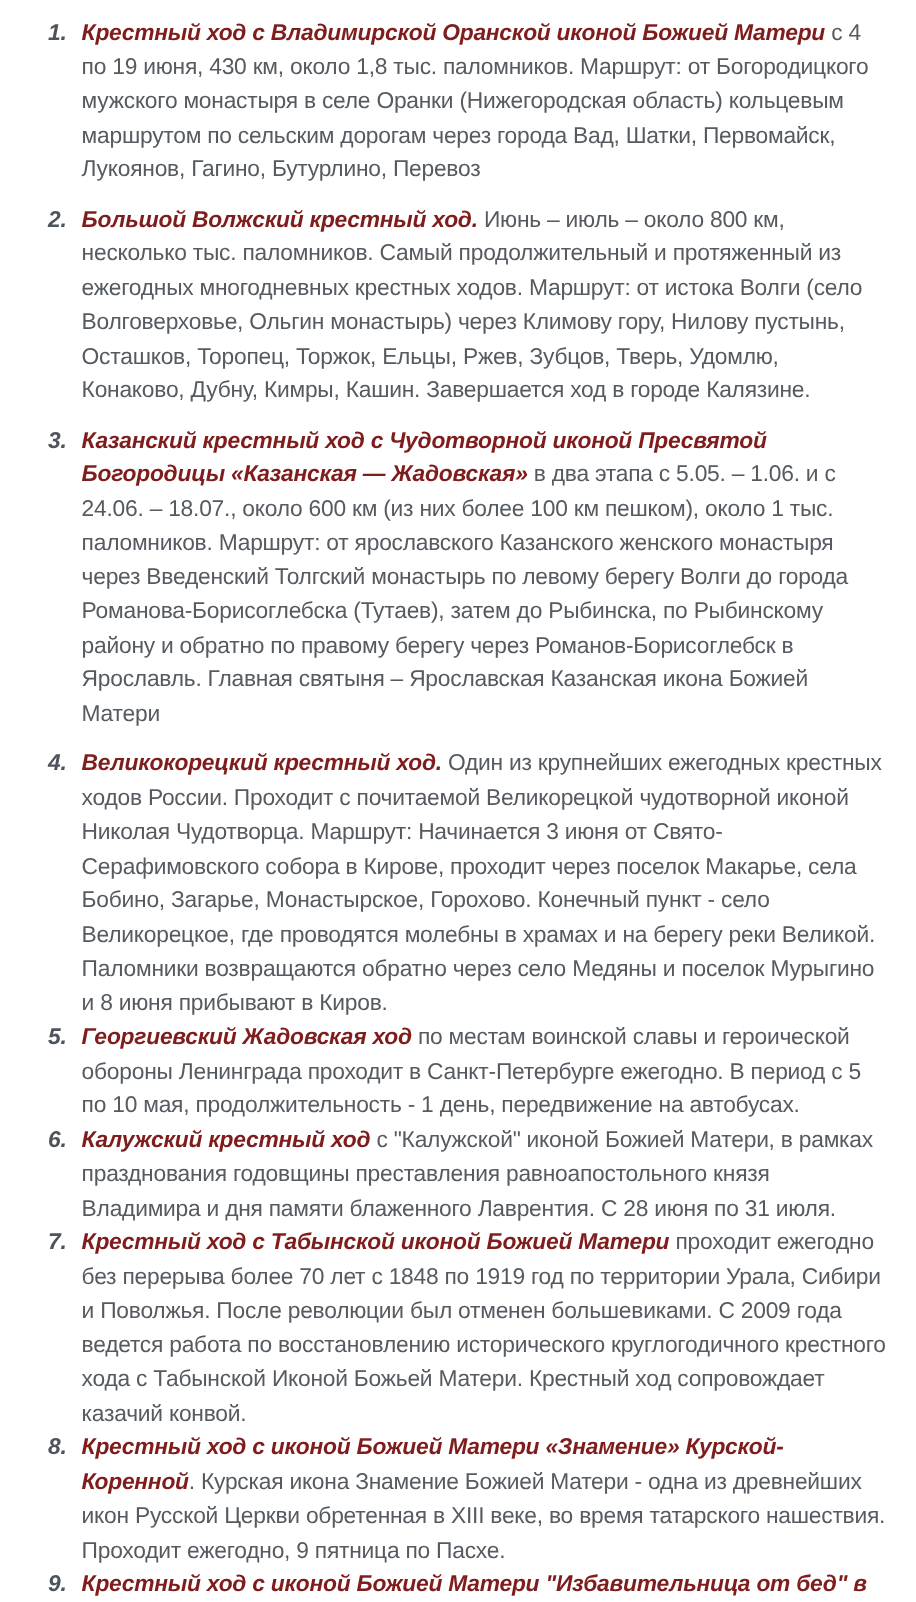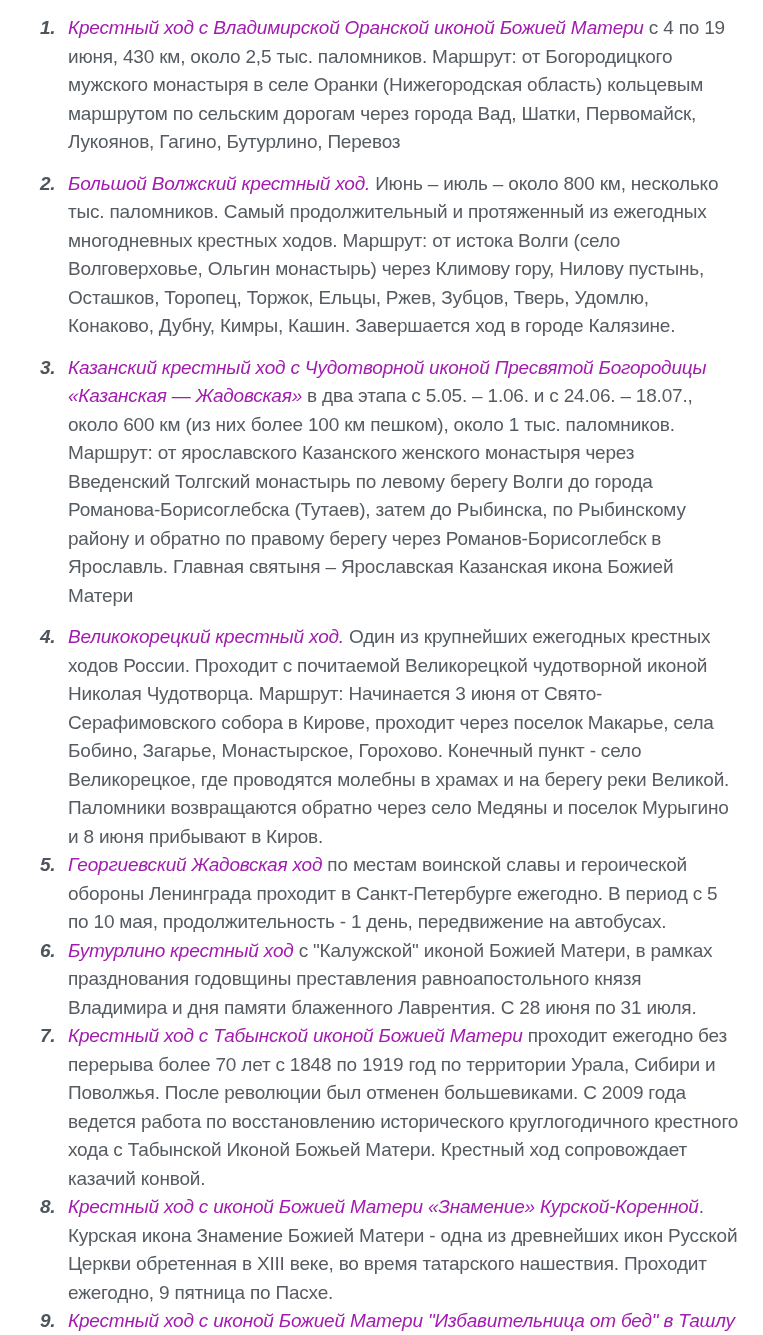--- a/index.html
+++ b/index.html
@@ -30,34 +30,34 @@
     flex: 0 0 28px;
     font-weight: bold;
     font-style: italic;
     color: #4d545b;
   }
   .body {
     margin: 0;
     flex: 1;
   }
   .lead {
-    font-weight: normal;
+    font-weight: bold;
     font-style: italic;
-    color: #a21caf;
+    color: #7f1d1d;
     text-align: center;
   }
 </style>
 </head>
 <body>
 
 <main class="doc">
 
   <div class="item gap">
     <span class="num">1.</span>
-    <p class="body"><strong class="lead">Крестный ход с Владимирской Оранской иконой Божией Матери</strong><span> с 4 по 19 июня, 430 км, около 2,5 тыс. паломников. Маршрут: от Богородицкого мужского монастыря в селе Оранки (Нижегородская область) кольцевым маршрутом по сельским дорогам через города Вад, Шатки, Первомайск, Лукоянов, Гагино, Бутурлино, Перевоз</span></p>
+    <p class="body"><strong class="lead">Крестный ход с Владимирской Оранской иконой Божией Матери</strong><span> с 4 по 19 июня, 430 км, около 1,8 тыс. паломников. Маршрут: от Богородицкого мужского монастыря в селе Оранки (Нижегородская область) кольцевым маршрутом по сельским дорогам через города Вад, Шатки, Первомайск, Лукоянов, Гагино, Бутурлино, Перевоз</span></p>
   </div>
 
   <div class="item gap">
     <span class="num">2.</span>
     <p class="body"><strong class="lead">Большой Волжский крестный ход.</strong><span> Июнь – июль – около 800 км, несколько тыс. паломников. Самый продолжительный и протяженный из ежегодных многодневных крестных ходов. Маршрут: от истока Волги (село Волговерховье, Ольгин монастырь) через Климову гору, Нилову пустынь, Осташков, Торопец, Торжок, Ельцы, Ржев, Зубцов, Тверь, Удомлю, Конаково, Дубну, Кимры, Кашин. Завершается ход в городе Калязине.</span></p>
   </div>
 
   <div class="item gap">
     <span class="num">3.</span>
     <p class="body"><strong class="lead">Казанский крестный ход с Чудотворной иконой Пресвятой Богородицы «Казанская — Жадовская»</strong><span> в два этапа с 5.05. – 1.06. и с 24.06. – 18.07., около 600 км (из них более 100 км пешком), около 1 тыс. паломников. Маршрут: от ярославского Казанского женского монастыря через Введенский Толгский монастырь по левому берегу Волги до города Романова-Борисоглебска (Тутаев), затем до Рыбинска, по Рыбинскому району и обратно по правому берегу через Романов-Борисоглебск в Ярославль. Главная святыня – Ярославская Казанская икона Божией Матери</span></p>
@@ -68,21 +68,21 @@
     <p class="body"><strong class="lead">Великокорецкий крестный ход.</strong><span> Один из крупнейших ежегодных крестных ходов России. Проходит с почитаемой Великорецкой чудотворной иконой Николая Чудотворца. Маршрут: Начинается 3 июня от Свято-Серафимовского собора в Кирове, проходит через поселок Макарье, села Бобино, Загарье, Монастырское, Горохово. Конечный пункт - село Великорецкое, где проводятся молебны в храмах и на берегу реки Великой. Паломники возвращаются обратно через село Медяны и поселок Мурыгино и 8 июня прибывают в Киров.</span></p>
   </div>
 
   <div class="item">
     <span class="num">5.</span>
     <p class="body"><strong class="lead">Георгиевский Жадовская ход</strong><span> по местам воинской славы и героической обороны Ленинграда проходит в Санкт-Петербурге ежегодно. В период с 5 по 10 мая, продолжительность - 1 день, передвижение на автобусах.</span></p>
   </div>
 
   <div class="item">
     <span class="num">6.</span>
-    <p class="body"><strong class="lead">Бутурлино крестный ход</strong><span> с "Калужской" иконой Божией Матери, в рамках празднования годовщины преставления равноапостольного князя Владимира и дня памяти блаженного Лаврентия. С 28 июня по 31 июля.</span></p>
+    <p class="body"><strong class="lead">Калужский крестный ход</strong><span> с "Калужской" иконой Божией Матери, в рамках празднования годовщины преставления равноапостольного князя Владимира и дня памяти блаженного Лаврентия. С 28 июня по 31 июля.</span></p>
   </div>
 
   <div class="item">
     <span class="num">7.</span>
     <p class="body"><strong class="lead">Крестный ход с Табынской иконой Божией Матери</strong><span> проходит ежегодно без перерыва более 70 лет с 1848 по 1919 год по территории Урала, Сибири и Поволжья. После революции был отменен большевиками. С 2009 года ведется работа по восстановлению исторического круглогодичного крестного хода с Табынской Иконой Божьей Матери. Крестный ход сопровождает казачий конвой.</span></p>
   </div>
 
   <div class="item">
     <span class="num">8.</span>
     <p class="body"><strong class="lead">Крестный ход с иконой Божией Матери «Знамение» Курской-Коренной</strong><span>. Курская икона Знамение Божией Матери - одна из древнейших икон Русской Церкви обретенная в XIII веке, во время татарского нашествия. Проходит ежегодно, 9 пятница по Пасхе.</span></p>

